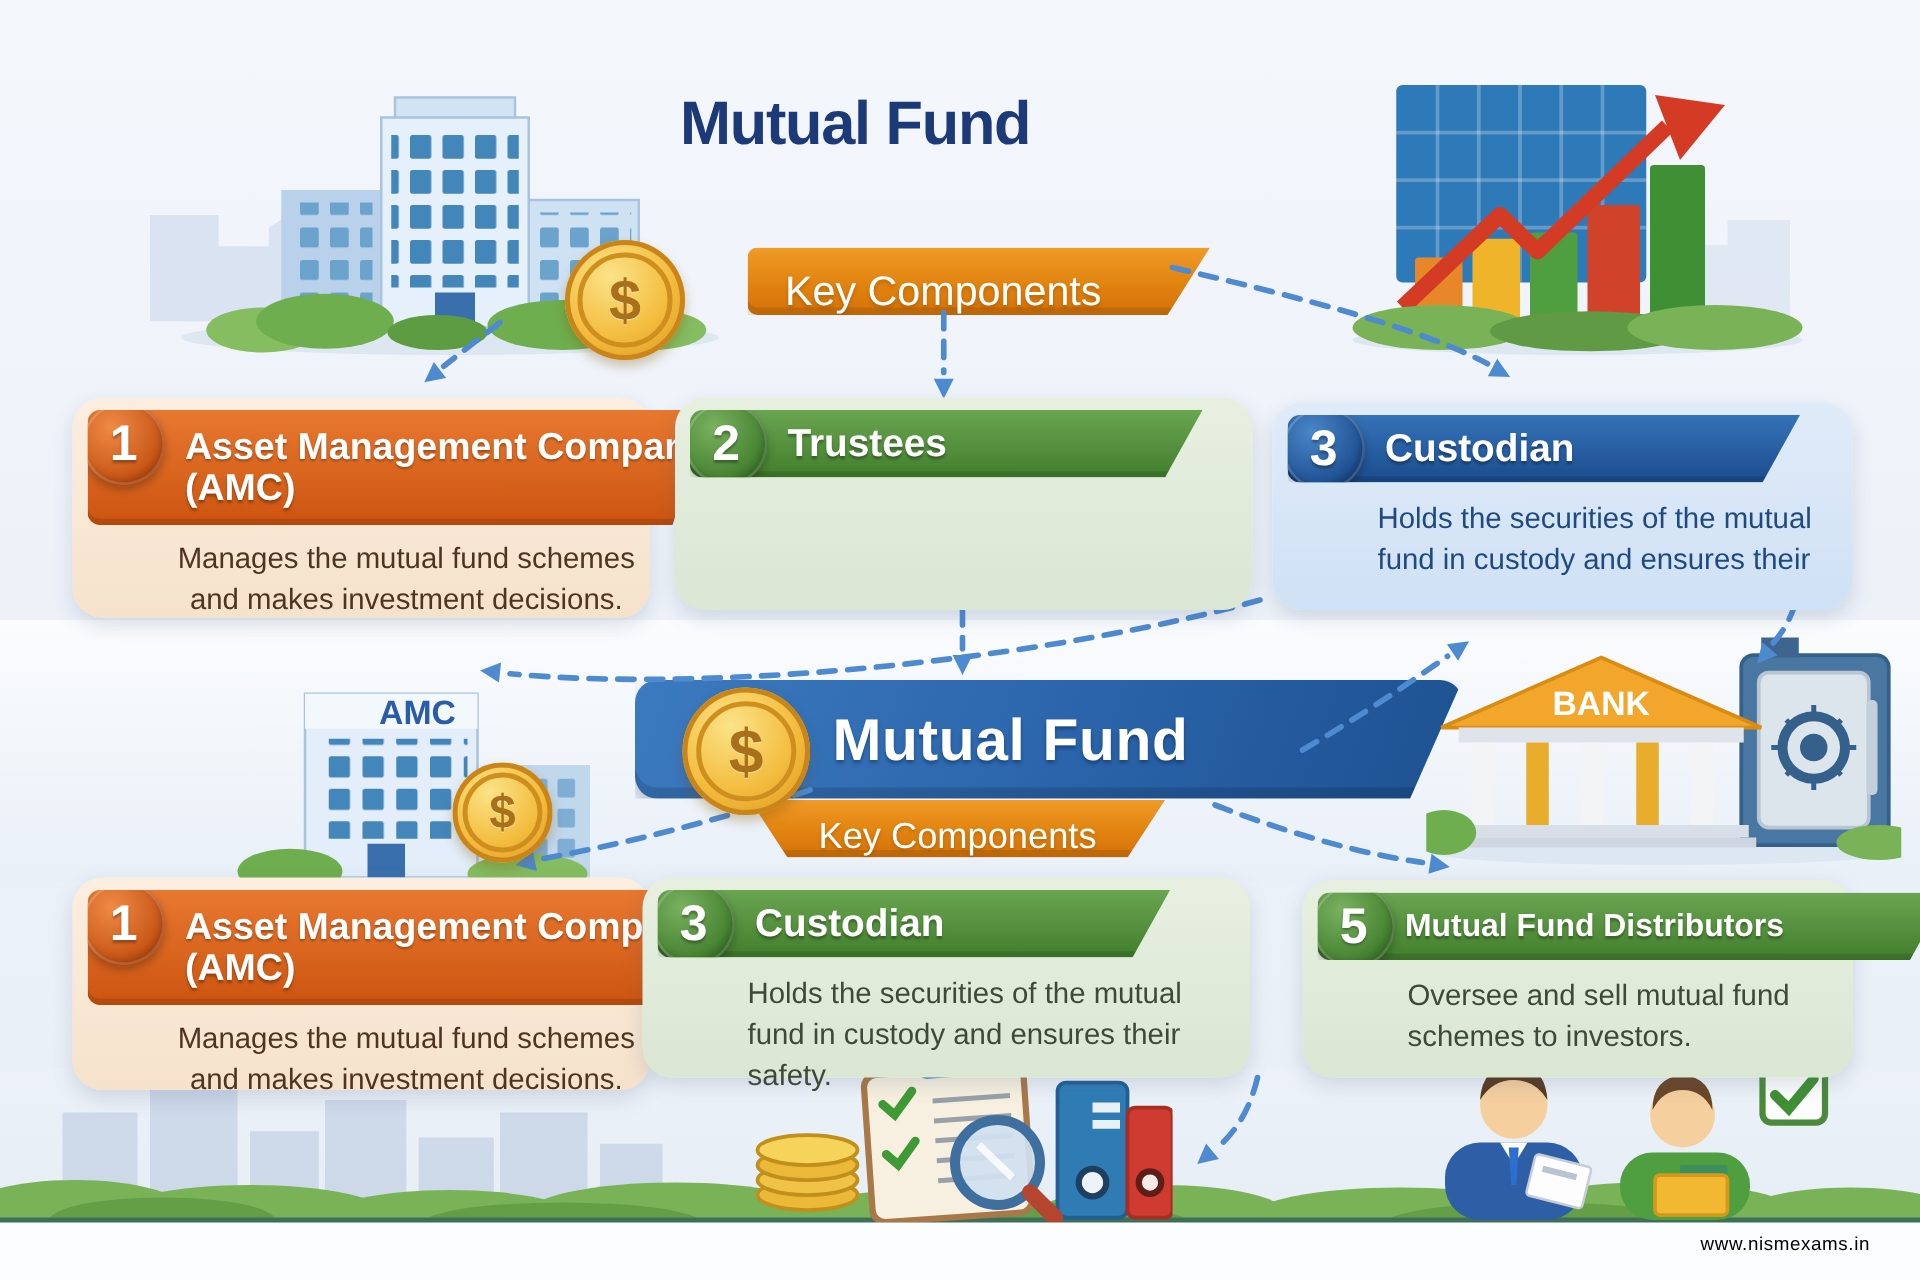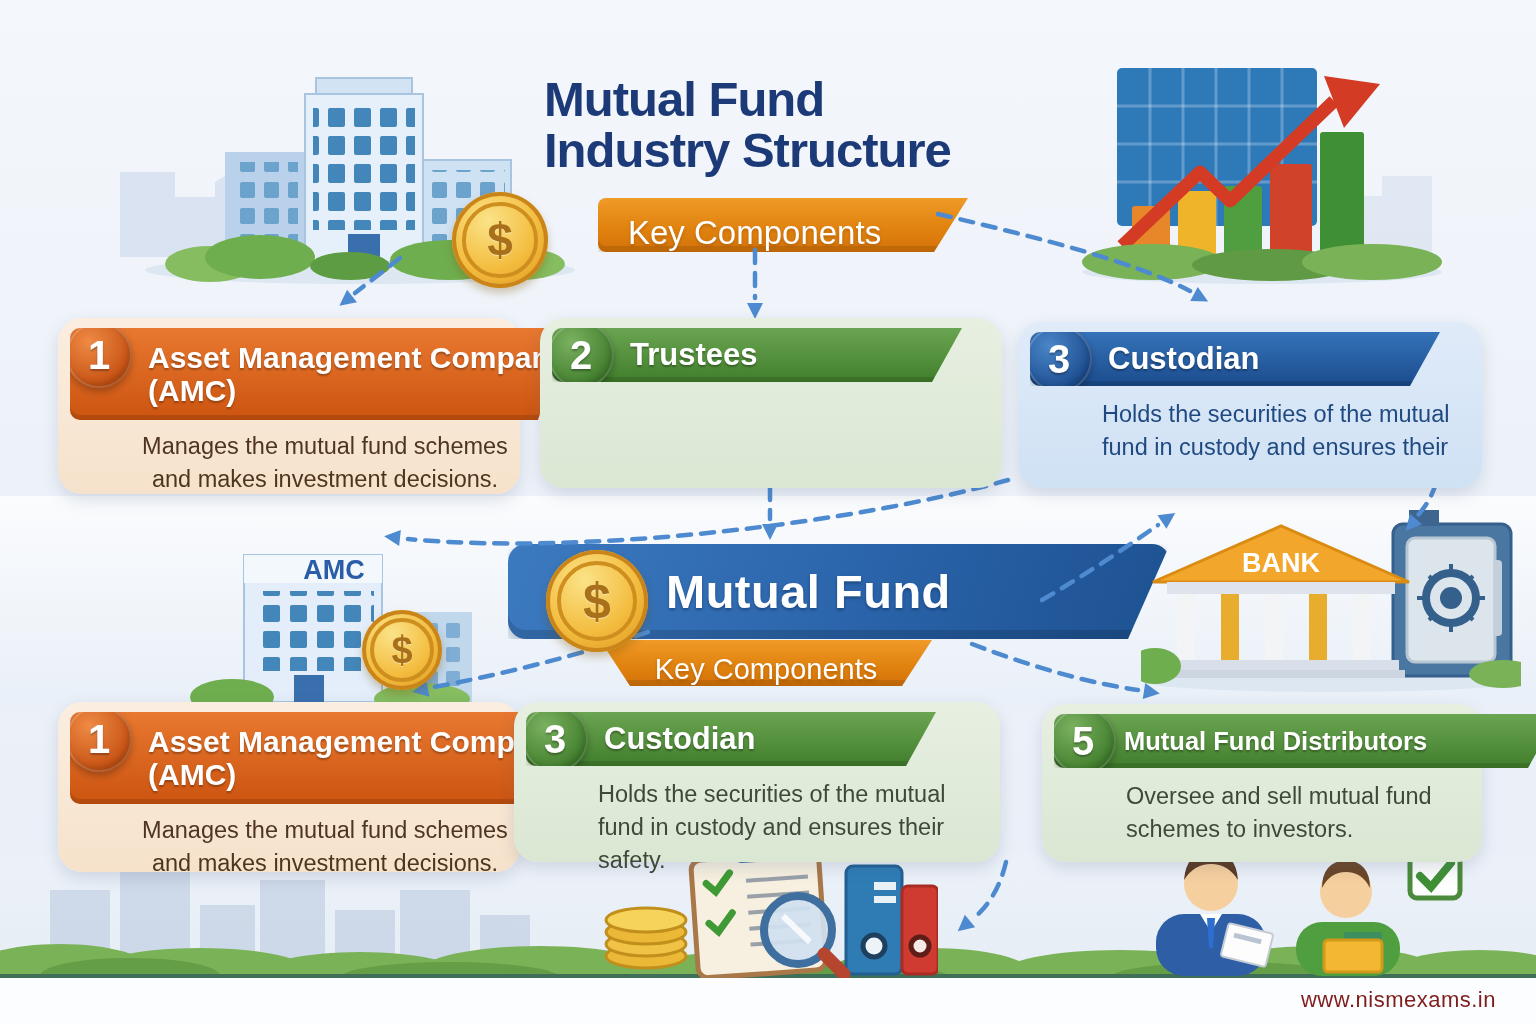--- a/index.html
+++ b/index.html
@@ -6,21 +6,21 @@
   body{font-family:"Liberation Sans",sans-serif;background:#e9eef7;}
   .stage{position:relative;width:1536px;height:1024px;overflow:hidden;
          background:linear-gradient(180deg,#f4f7fc 0%,#edf2f9 45%,#e9eff7 100%);}
   .layer{position:absolute;}
   
   .horizon{left:0;top:496px;width:1536px;height:210px;
            background:linear-gradient(180deg,rgba(255,255,255,.75),rgba(228,237,247,.35));z-index:1;}
   .ground-band{left:0;top:855px;width:1536px;height:125px;
            background:linear-gradient(180deg,rgba(244,248,252,.2),#e6edf5);z-index:1;}
   .footer-bar{left:0;top:978px;width:1536px;height:46px;background:#fbfdff;z-index:8;}
-  .website{position:absolute;right:40px;top:9px;font-size:22px;color:#7f1d1d;letter-spacing:.5px;}
+  .website{position:absolute;right:40px;top:9px;font-size:15px;color:#000000;letter-spacing:.5px;}
   
   .title-block{left:544px;top:74px;z-index:4;color:#1d3a78;font-weight:800;
                font-size:49px;line-height:1.04;letter-spacing:-1px;}
   .banner{display:flex;align-items:flex-end;color:#fff;font-weight:400;z-index:5;
           text-shadow:0 2px 3px rgba(120,60,0,.35);
           background:linear-gradient(180deg,#f09a28 0%,#e1830f 55%,#d3720a 100%);
           box-shadow:0 4px 8px rgba(140,80,10,.25), inset 0 -6px 0 rgba(0,0,0,.10);}
   .banner-top{left:598px;top:198px;width:340px;height:54px;font-size:33px;
           padding-left:30px;border-radius:8px 0 0 8px;
           clip-path:polygon(0 0,100% 0,calc(100% - 34px) 100%,0 100%);}
@@ -153,21 +153,20 @@
       <g>
         <ellipse cx="80" cy="216" rx="70" ry="18" fill="#7ab257"></ellipse>
         <ellipse cx="200" cy="219" rx="80" ry="16" fill="#609a44"></ellipse>
         <ellipse cx="300" cy="216" rx="70" ry="18" fill="#7ab257"></ellipse>
       </g>
     </svg>
   </div>
 
   <div class="layer title-block">
     <div>Mutual Fund</div>
-    <div>Industry Structure</div>
   </div>
 
   <div class="layer banner banner-top">
     <span>Key Components</span>
   </div>
 
   <div class="coin coin-top">
     <span class="coin-inner">$</span>
   </div>
 

